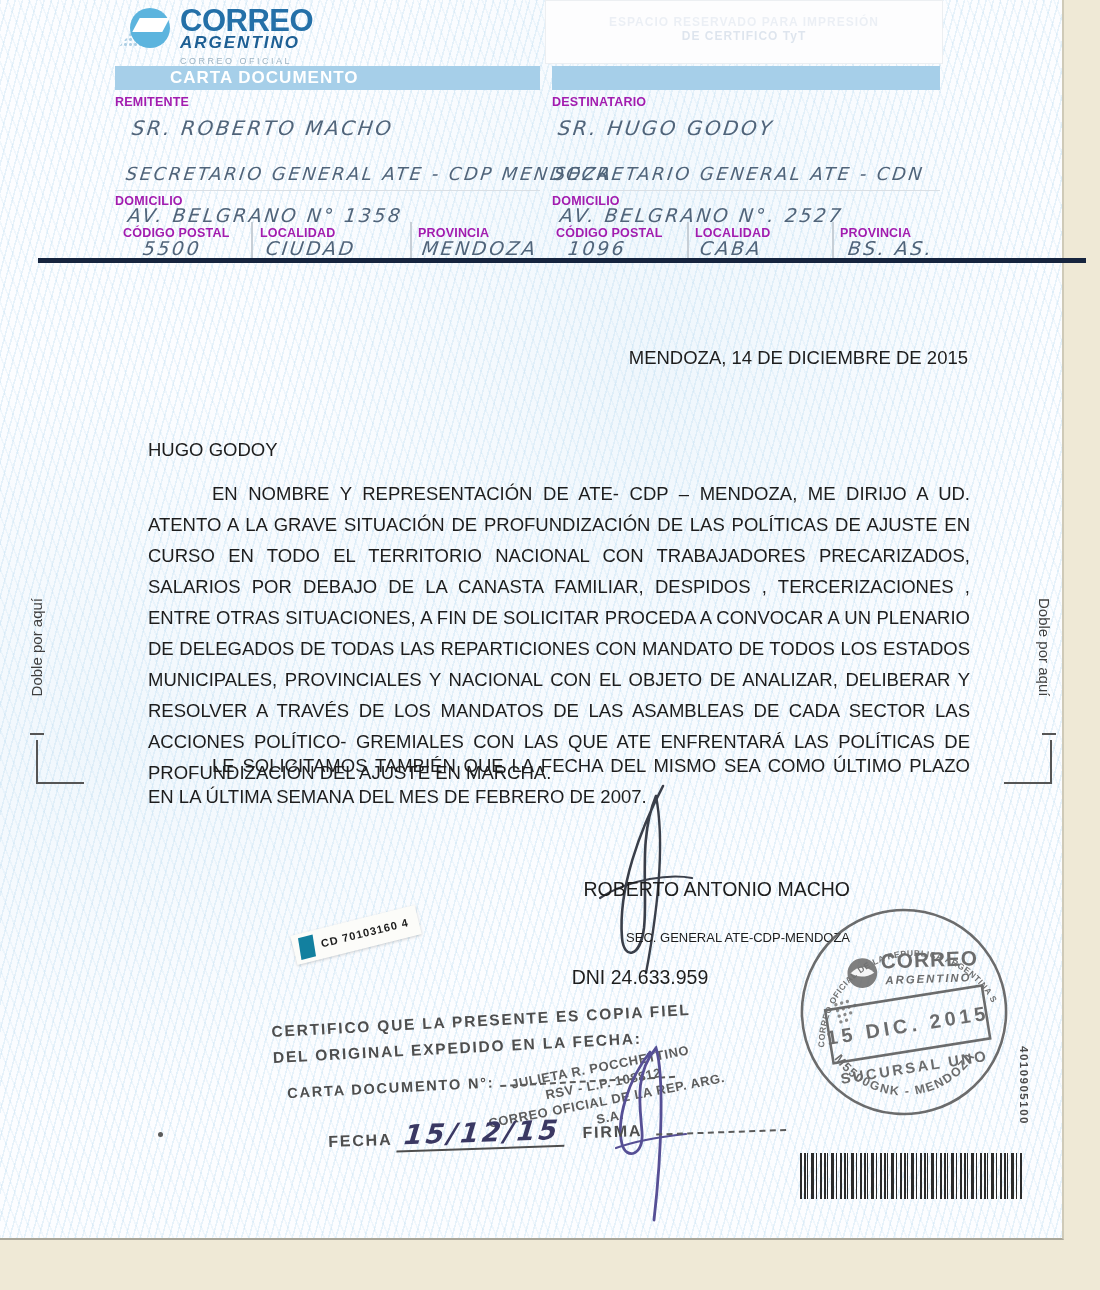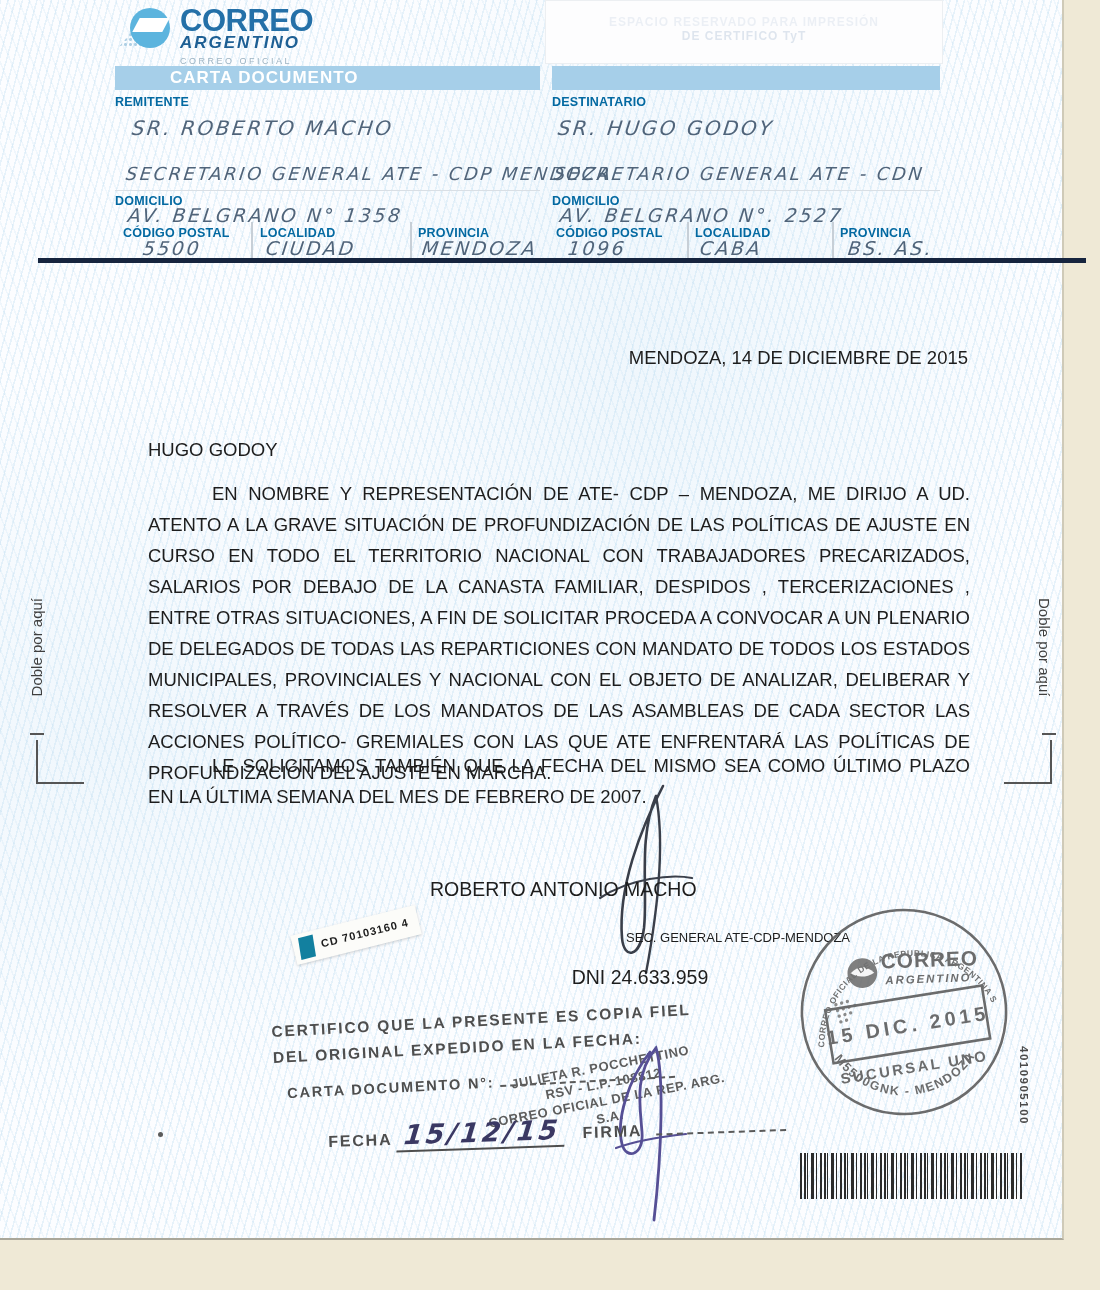--- a/index.html
+++ b/index.html
@@ -7,21 +7,21 @@
         font-family:"Liberation Sans",sans-serif;}
   .paper{position:absolute;left:0;top:0;width:1062px;height:1238px;
     background:
       radial-gradient(ellipse at 62% 30%, rgba(190,222,242,.22), transparent 42%),
       radial-gradient(ellipse at 10% 60%, rgba(190,222,242,.20), transparent 35%),
       repeating-linear-gradient(105deg, rgba(168,210,236,.26) 0 1.5px, transparent 1.5px 7px),
       repeating-linear-gradient(68deg, rgba(168,210,236,.15) 0 1.5px, transparent 1.5px 10px),
       #fcfdff;
     border-right:2px solid #cfcab8;border-bottom:2px solid #aaa79a;}
   .abs{position:absolute;}
-  .label{font-weight:bold;font-size:12.5px;color:#0369a1;letter-spacing:.2px;white-space:nowrap;}
+  .label{font-weight:bold;font-size:12.5px;color:#a21caf;letter-spacing:.2px;white-space:nowrap;}
   .hw{font-family:"DejaVu Sans",sans-serif;font-style:italic;color:#50647a;
       letter-spacing:2.5px;transform:skewX(-7deg);white-space:nowrap;font-size:19px;}
   .body-text{font-size:18.5px;color:#1d1d1d;line-height:31px;}
   .just{text-align:justify;text-indent:64px;}
   .hline{height:1px;background:#d9dfe5;}
   .vline{width:1.5px;background:#c7cfd7;}
   .navy-rule{background:#16243e;}
   .bar{background:#a6cfe9;height:24px;}
   .bar-title{color:#ffffff;font-weight:bold;font-size:17px;letter-spacing:1px;
       padding-left:55px;line-height:24px;display:block;}
@@ -131,21 +131,21 @@
   <div class="abs body-text" style="left:148px;top:434px;">HUGO GODOY</div>
   <div class="abs body-text just" style="left:148px;top:478px;width:822px;">EN NOMBRE Y REPRESENTACIÓN DE ATE- CDP – MENDOZA, ME DIRIJO A UD. ATENTO A LA GRAVE SITUACIÓN DE PROFUNDIZACIÓN DE LAS POLÍTICAS DE AJUSTE EN CURSO EN TODO EL TERRITORIO NACIONAL  CON TRABAJADORES PRECARIZADOS, SALARIOS POR DEBAJO DE LA CANASTA FAMILIAR, DESPIDOS , TERCERIZACIONES ,  ENTRE OTRAS SITUACIONES,  A FIN DE SOLICITAR PROCEDA A CONVOCAR A UN PLENARIO DE DELEGADOS DE TODAS LAS REPARTICIONES CON MANDATO DE TODOS LOS ESTADOS MUNICIPALES, PROVINCIALES Y NACIONAL CON EL OBJETO DE ANALIZAR, DELIBERAR Y RESOLVER A TRAVÉS DE LOS MANDATOS DE LAS ASAMBLEAS DE CADA SECTOR LAS ACCIONES POLÍTICO- GREMIALES CON LAS QUE ATE ENFRENTARÁ LAS POLÍTICAS DE PROFUNDIZACIÓN DEL AJUSTE EN MARCHA.</div>
   <div class="abs body-text just" style="left:148px;top:750px;width:822px;">LE SOLICITAMOS TAMBIÉN QUE LA FECHA DEL MISMO SEA COMO  ÚLTIMO PLAZO EN LA ÚLTIMA SEMANA DEL MES DE FEBRERO DE 2007.</div>
 
   <svg class="abs sig-svg" style="left:560px;top:778px;" width="150" height="200" viewBox="0 0 150 200">
     <path d="M103,8 C80,52 58,110 62,160 C64,182 80,180 84,150 C88,112 78,60 96,18" stroke="#3a3f4a" stroke-width="2.6"></path>
     <path d="M96,18 C104,60 100,120 86,195" stroke="#3a3f4a" stroke-width="2.4"></path>
     <path d="M40,120 C70,100 112,96 132,100" stroke="#3a3f4a" stroke-width="2.2"></path>
   </svg>
 
-  <div class="abs body-text" style="left:430px;top:874px;width:420px;text-align:left;font-size:19.5px;">ROBERTO ANTONIO MACHO</div>
+  <div class="abs body-text" style="left:430px;top:874px;width:420px;text-align:right;font-size:19.5px;">ROBERTO ANTONIO MACHO</div>
   <div class="abs body-text" style="left:430px;top:922px;width:420px;text-align:right;font-size:13px;">SEC. GENERAL ATE-CDP-MENDOZA</div>
   <div class="abs body-text" style="left:430px;top:962px;width:420px;text-align:center;font-size:19.5px;">DNI  24.633.959</div>
 
   <span class="abs fold-text up" style="left:28px;top:598px;">Doble por aquí</span>
   <div class="abs tick" style="left:30px;top:733px;width:14px;"></div>
   <div class="abs bracket-l" style="left:36px;top:740px;width:46px;height:42px;"></div>
   <span class="abs fold-text" style="left:1036px;top:598px;">Doble por aquí</span>
   <div class="abs tick" style="left:1042px;top:733px;width:14px;"></div>
   <div class="abs bracket-r" style="left:1004px;top:740px;width:46px;height:42px;"></div>
 

